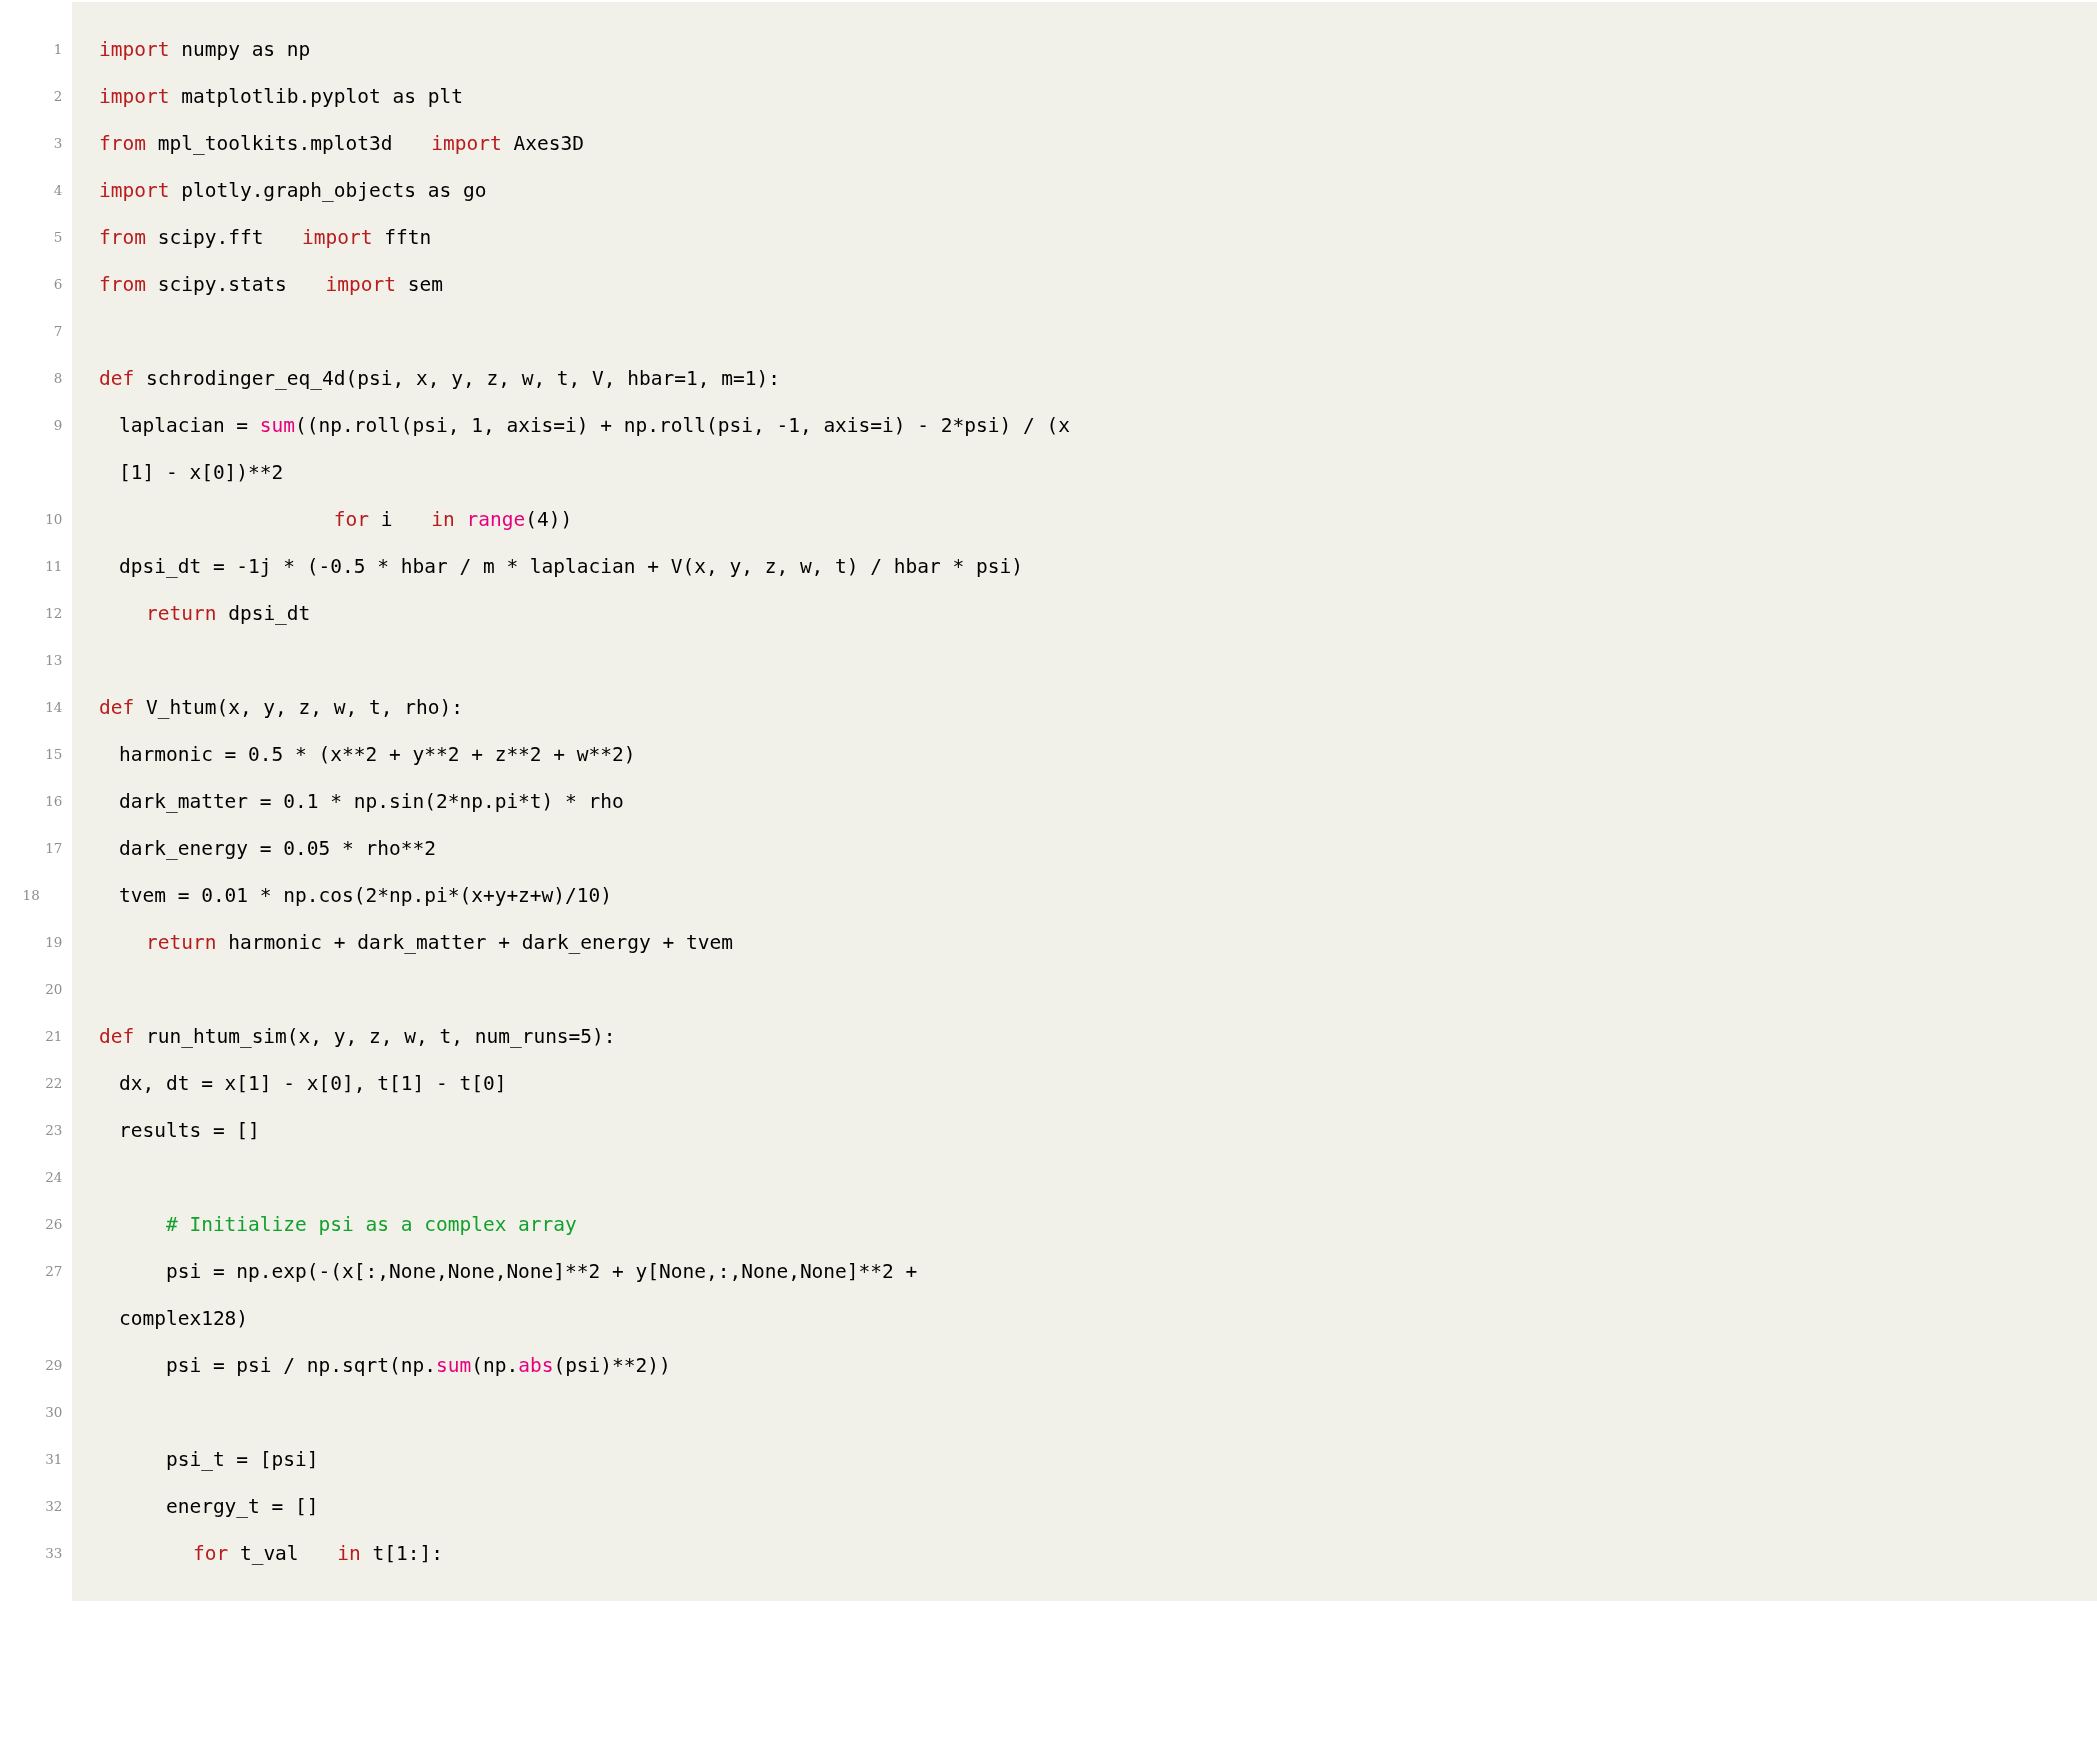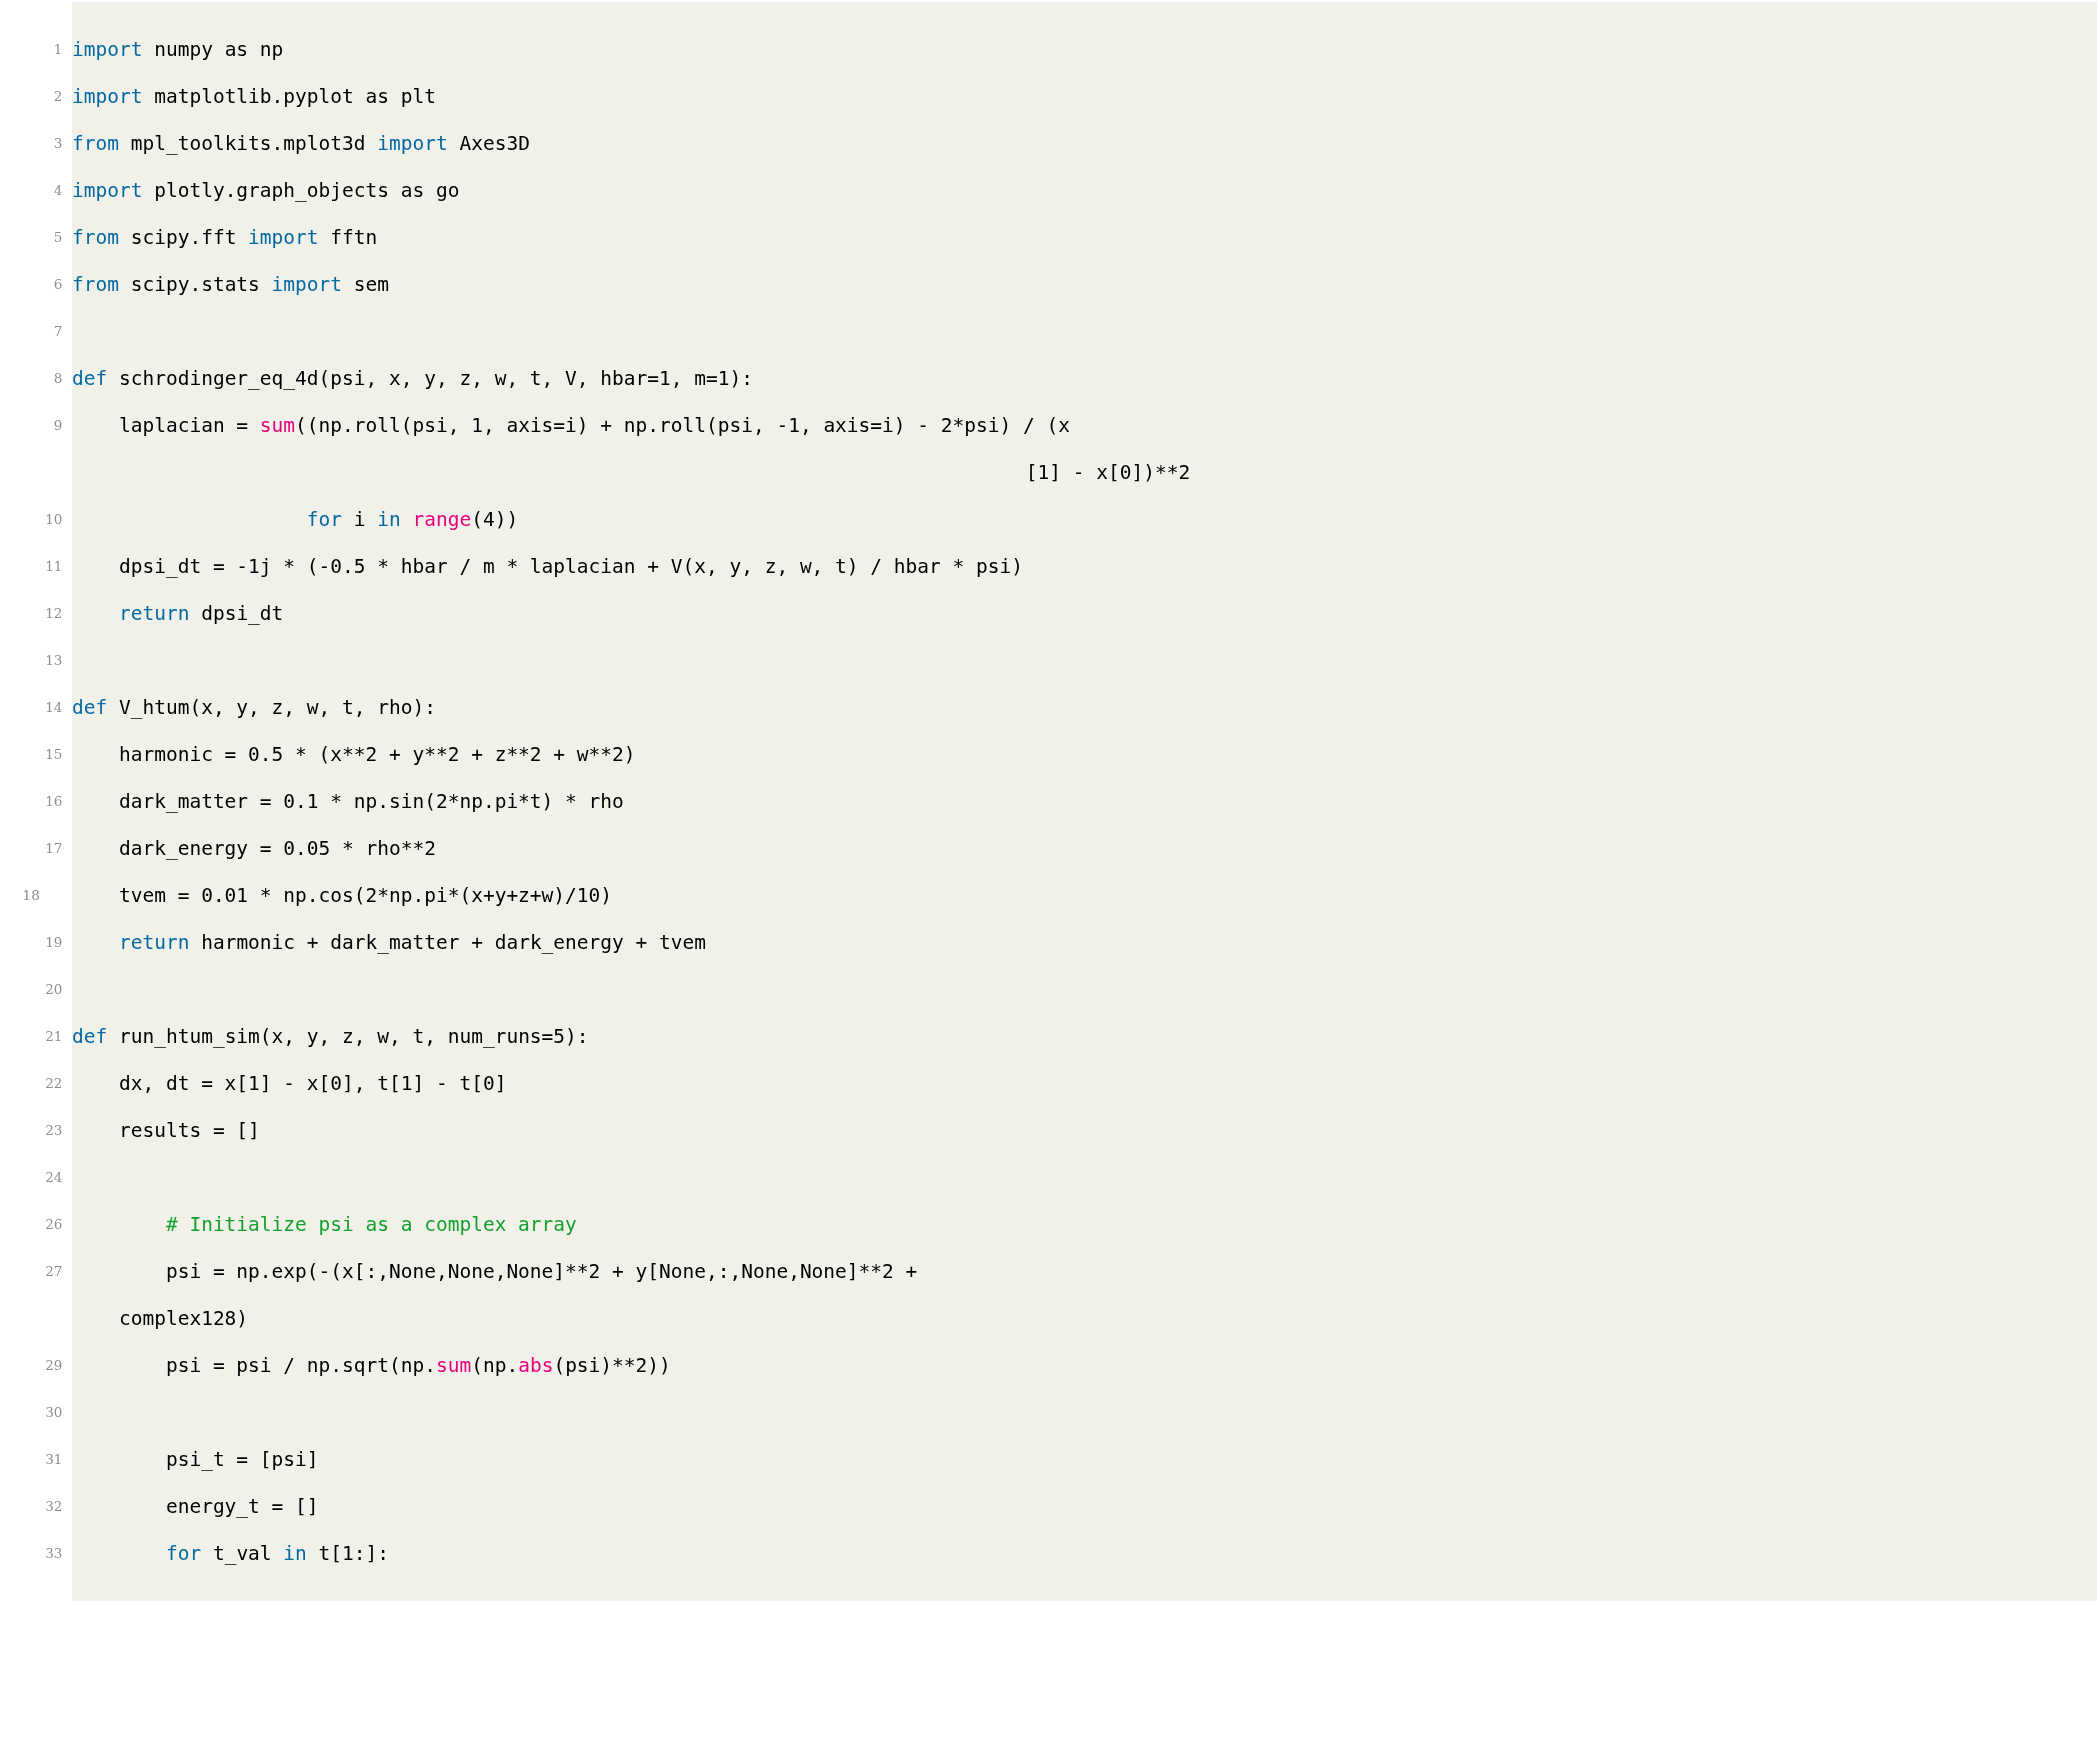--- a/index.html
+++ b/index.html
@@ -65,21 +65,21 @@
     white-space: pre;
     font-family: "DejaVu Sans Mono", "Liberation Mono", monospace;
   }
 
   
   .pad-row { height: 24px; }
   .pad-row .codecell { background: #F1F0E9; }
   .pad-row .lineno { background: #ffffff; }
 
   
-  .kw  { color: #0369a1; }
+  .kw  { color: #b91c1c; padding-left: 27px; }
   .bi  { color: #E6007E; }
   .cm  { color: #14A02E; }
   .nm  { color: #000000; }
 </style>
 </head>
 <body>
 
 <div id="listing">
   <table class="code-table">
     <colgroup>
@@ -120,21 +120,21 @@
           <td class="codecell" style="line-height: 47px; font-size: 19.5px;"><span class="txt nm">&nbsp;</span></td>
         </tr>
         <tr class="row" style="height: 47px;">
           <td class="lineno" style="line-height: 47px;">8</td>
           <td class="codecell" style="line-height: 47px; font-size: 19.5px;"><span class="txt kw">def</span><span class="txt nm"> schrodinger_eq_4d(psi, x, y, z, w, t, V, hbar=1, m=1):</span></td>
         </tr>
         <tr class="row" style="height: 47px;">
           <td class="lineno" style="line-height: 47px;">9</td>
           <td class="codecell" style="line-height: 47px; font-size: 19.5px;"><span class="txt nm">    laplacian = </span><span class="txt bi">sum</span><span class="txt nm">((np.roll(psi, 1, axis=i) + np.roll(psi, -1, axis=i) - 2*psi) / (x</span></td>
         </tr>
-        <tr class="row" style="height: 47px; text-align: center;">
+        <tr class="row" style="height: 47px;">
           <td class="lineno" style="line-height: 47px;"></td>
           <td class="codecell" style="line-height: 47px; font-size: 19.5px;"><span class="txt nm">    [1] - x[0])**2</span></td>
         </tr>
         <tr class="row" style="height: 47px;">
           <td class="lineno" style="line-height: 47px;">10</td>
           <td class="codecell" style="line-height: 47px; font-size: 19.5px;"><span class="txt nm">                    </span><span class="txt kw">for</span><span class="txt nm"> i </span><span class="txt kw">in</span><span class="txt nm"> </span><span class="txt bi">range</span><span class="txt nm">(4))</span></td>
         </tr>
         <tr class="row" style="height: 47px;">
           <td class="lineno" style="line-height: 47px;">11</td>
           <td class="codecell" style="line-height: 47px; font-size: 19.5px;"><span class="txt nm">    dpsi_dt = -1j * (-0.5 * hbar / m * laplacian + V(x, y, z, w, t) / hbar * psi)</span></td>

